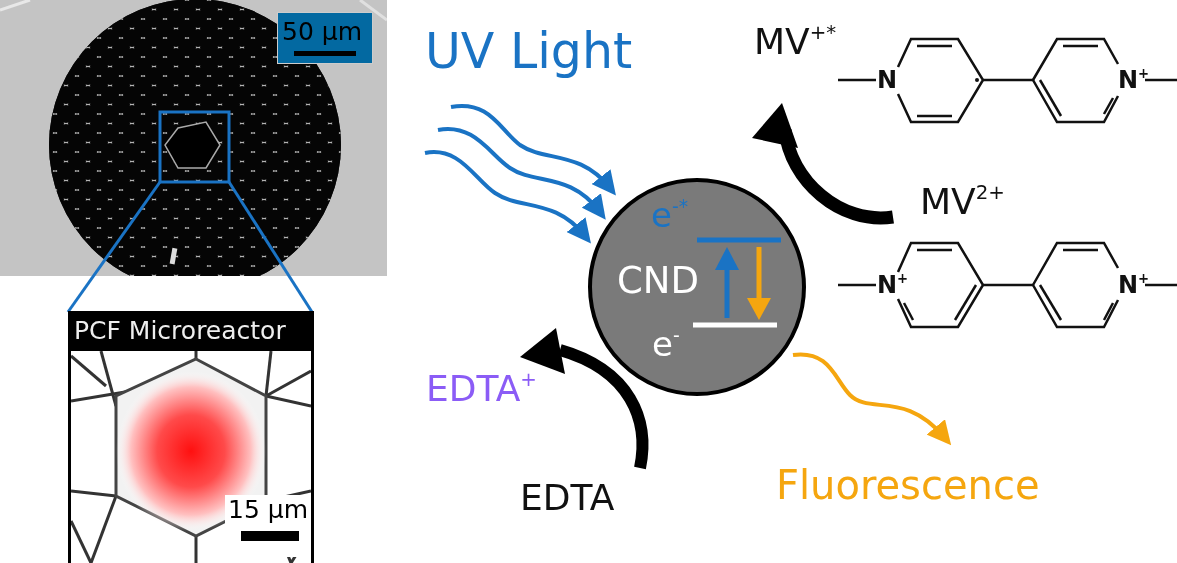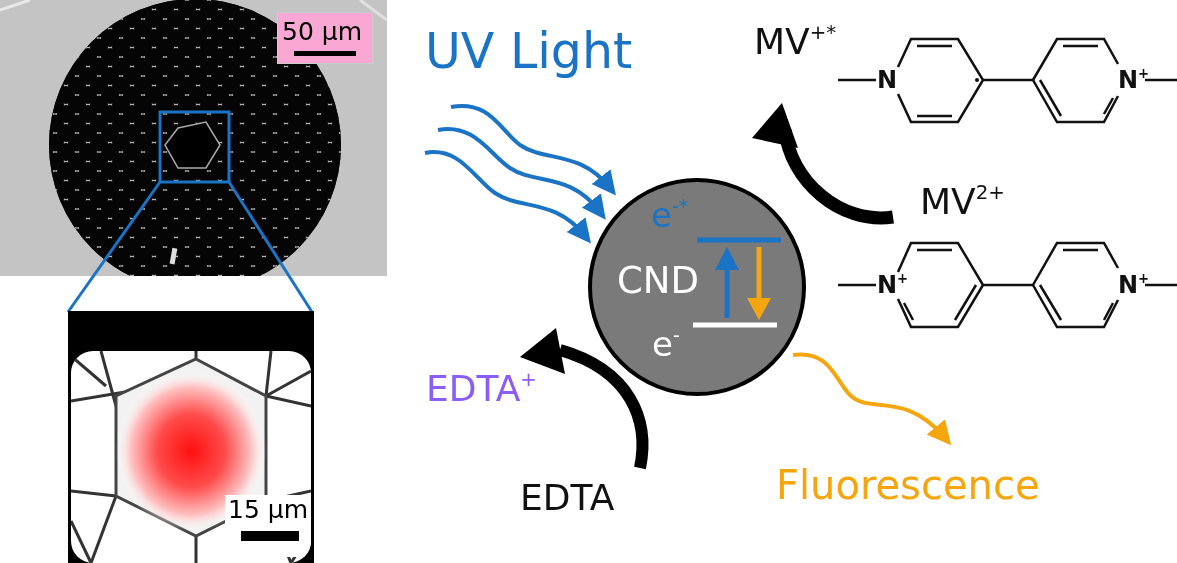--- a/index.html
+++ b/index.html
@@ -29,33 +29,34 @@
     </defs>
     <rect x="0" y="0" width="387" height="276" fill="#c4c4c4"></rect>
     <path d="M0 10 L30 0" stroke="#e8e8e8" stroke-width="3"></path>
     <path d="M360 0 L387 20" stroke="#e0e0e0" stroke-width="3"></path>
     <circle cx="195" cy="145" r="146" fill="#0a0a0a"></circle>
     <rect x="49" y="0" width="292" height="292" fill="url(#holes)" clip-path="url(#fiberclip)" opacity="0.95"></rect>
     <polygon points="178,128 206,122 220,145 206,168 178,168 165,145" fill="#000" stroke="#aaa" stroke-width="1.5"></polygon>
     <rect x="171" y="248" width="5" height="16" fill="#ddd" transform="rotate(10 173 256)"></rect>
     <rect x="160" y="112" width="69" height="70" fill="none" stroke="#1a73c4" stroke-width="3"></rect>
   </svg>
-  <div class="abs" style="left:277px;top:12px;width:94px;height:50px;background:#f9a8d4;border:1px solid #ccc;">
+  <div class="abs" style="left:277px;top:12px;width:94px;height:50px;background:#0369a1;border:1px solid #ccc;">
     <div class="lbl" style="left:4px;top:6px;font-size:25px;color:#000;">50 µm</div>
     <div class="abs" style="left:16px;top:38px;width:62px;height:5px;background:#000;"></div>
   </div>
 </div>
 
 <svg width="1177" height="563" viewBox="0 0 1177 563" style="pointer-events:none;">
   <line x1="160" y1="182" x2="68" y2="312" stroke="#1a73c4" stroke-width="3"></line>
   <line x1="229" y1="182" x2="312" y2="312" stroke="#1a73c4" stroke-width="3"></line>
 </svg>
 
 <div class="abs" style="left:68px;top:311px;width:246px;height:252px;background:#000;">
-  <div class="abs" style="left:3px;top:40px;width:240px;height:212px;background:#fff;overflow:hidden;border-radius:22px;">
+  <div class="lbl" style="left:6px;top:7px;font-size:25px;color:#eee;">PCF Microreactor</div>
+  <div class="abs" style="left:3px;top:40px;width:240px;height:212px;background:#fff;overflow:hidden;">
     <svg width="240" height="212" viewBox="0 0 240 212">
       <defs>
         <radialGradient id="glow" cx="50%" cy="50%" r="50%">
           <stop offset="0%" stop-color="#ff1010"></stop>
           <stop offset="45%" stop-color="#ff4a4a"></stop>
           <stop offset="80%" stop-color="#ffc0c0"></stop>
           <stop offset="100%" stop-color="#ffffff" stop-opacity="0"></stop>
         </radialGradient>
       </defs>
       <g stroke="#333" stroke-width="3" fill="none">

